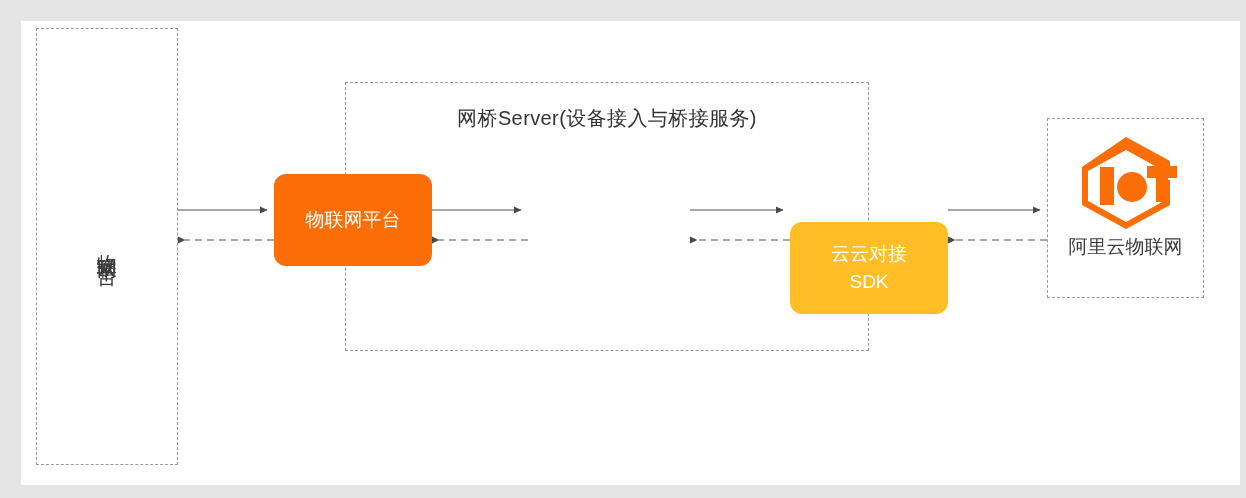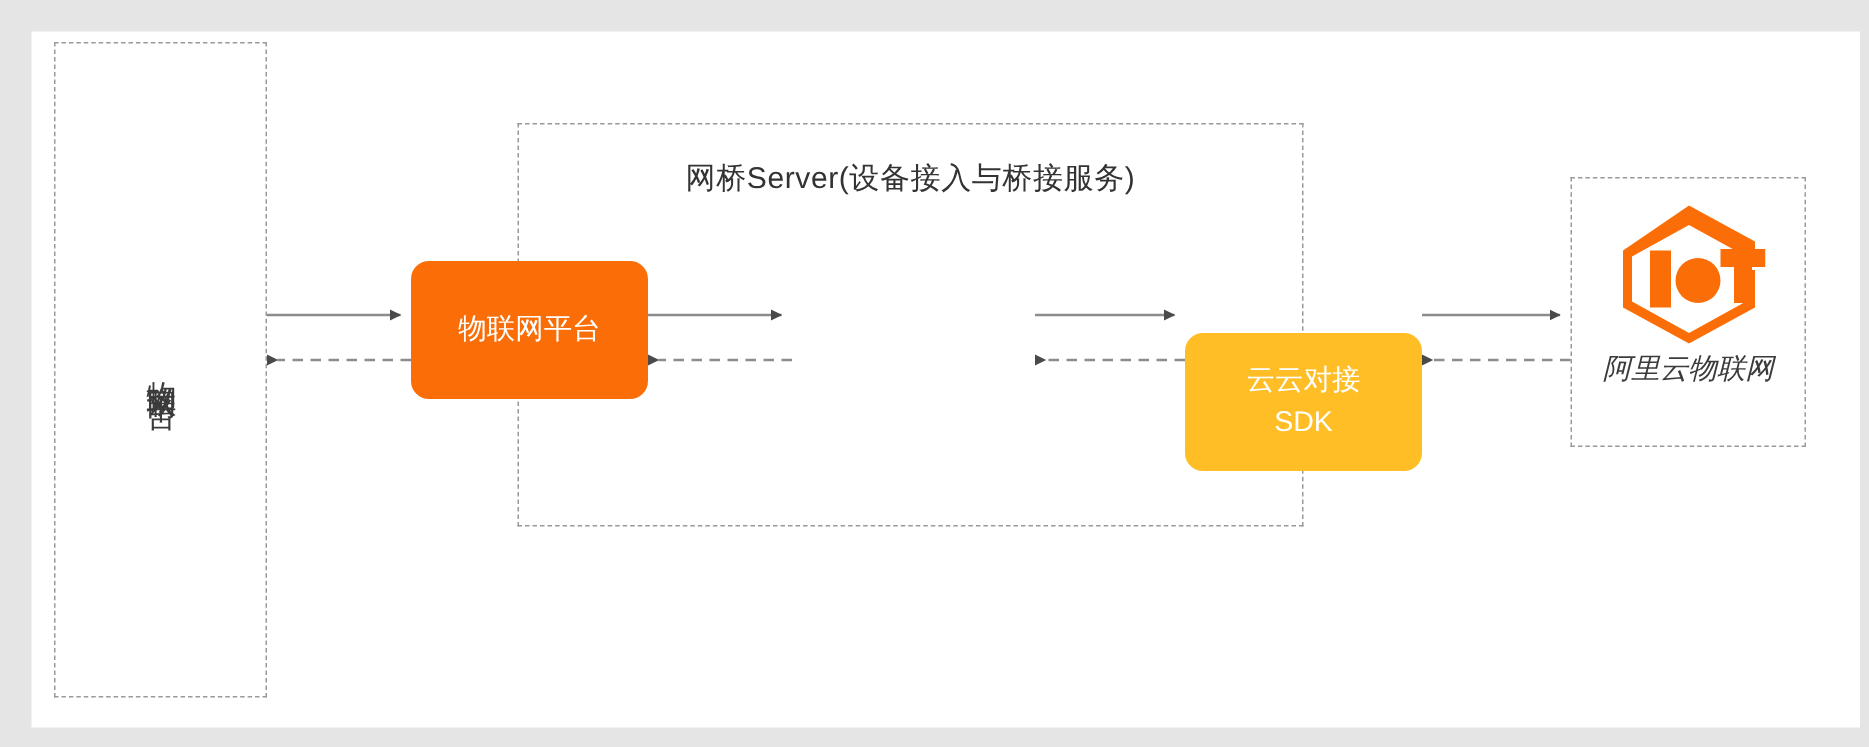--- a/index.html
+++ b/index.html
@@ -44,21 +44,20 @@
     top: 61px;
     width: 524px;
     height: 269px;
   }
 
   #aliyun-box {
     left: 1026px;
     top: 97px;
     width: 157px;
     height: 180px;
-    font-style: italic;
   }
 
   
   #iot-platform-label {
     position: absolute;
     left: 0;
     top: 0;
     width: 100%;
     height: 100%;
     display: flex;

